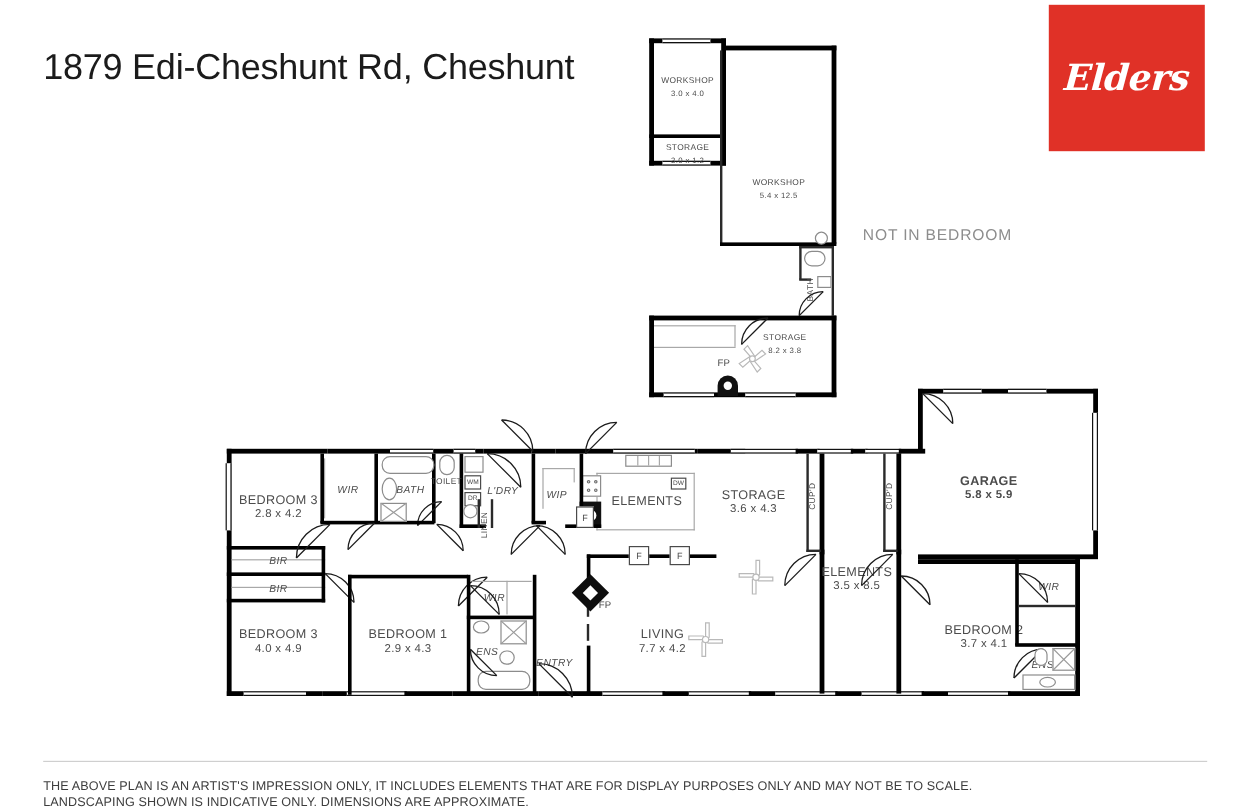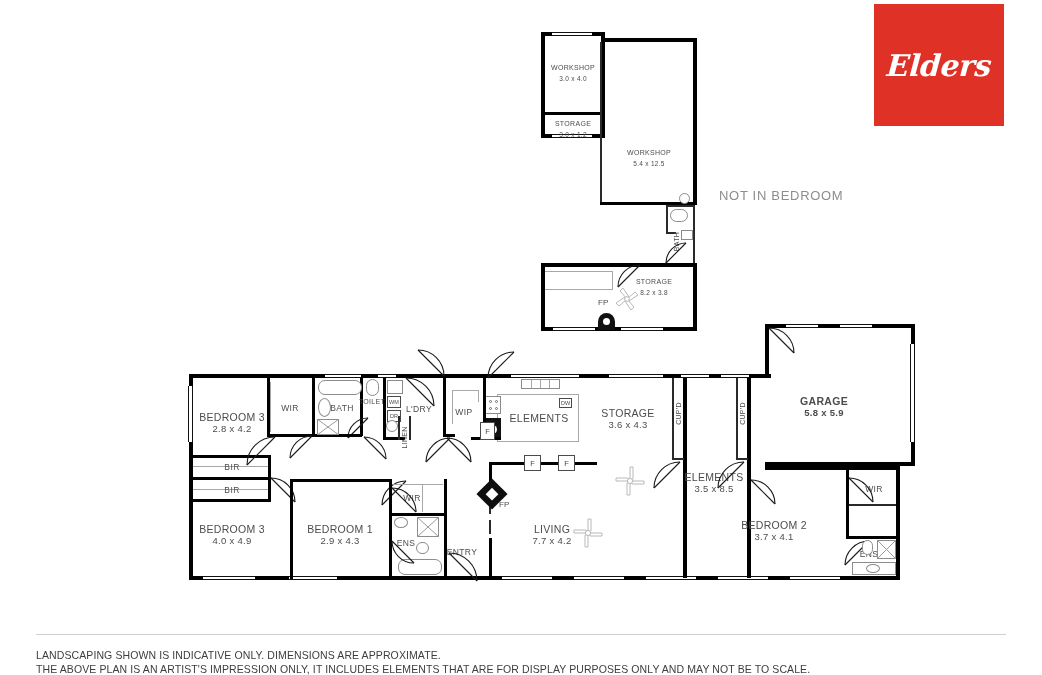--- a/index.html
+++ b/index.html
@@ -73,21 +73,21 @@
 
   
   .lbl {
     position: absolute; text-align: center;
     color: #4c4c4c; white-space: nowrap;
     line-height: 11px; letter-spacing: 0.3px;
     transform: translateX(-50%);
   }
   .lbl .nm { display:block; font-size: 10.5px; }
   .lbl .dm { display:block; font-size: 9.5px; }
-  .lbl-sm .nm { font-size: 8.5px; letter-spacing: .4px; }
+  .lbl-sm .nm { font-size: 8.5px; letter-spacing: .4px; font-style: italic; }
   .lbl-xs .nm { font-size: 7px; letter-spacing: .3px; }
   .lbl-xs .dm { font-size: 6.5px; }
   .vert { transform: translateX(-50%) rotate(-90deg); transform-origin: center; }
 
   
   .door { position: absolute; }
   .door svg { display:block; overflow: visible; }
   .door path, .door line { stroke:#1b1b1b; fill:none; stroke-width:1.1px; }
 
   
@@ -119,20 +119,21 @@
   .stove i {
     position:absolute; width:3px; height:3px; border-radius:50%;
     background:#fff; border:1px solid #6d6d6d;
   }
 </style>
 </head>
 <body>
 
 <div id="root">
 
+  <div id="page-title">1879 Edi-Cheshunt Rd, Cheshunt</div>
 
   <div id="brand">
     <div id="brand-square">
       <span id="brand-word">Elders</span>
     </div>
   </div>
 
   <div id="note-nip">NOT IN BEDROOM</div>
 
   <div class="plan">
@@ -309,21 +310,21 @@
           <line x1="26" y1="0" x2="0" y2="26"></line>
         </svg>
     </div>
     <div class="door" style="left:751px; top:480px;">
       <svg width="24" height="24">
           <path d="M0 0 A24 24 0 0 1 24 24"></path>
           <line x1="0" y1="0" x2="24" y2="24"></line>
         </svg>
     </div>
 
-    <div class="lbl" style="left:774px; top:520px;">
+    <div class="lbl" style="left:820px; top:520px;">
       <span class="nm">BEDROOM 2</span>
       <span class="dm">3.7 x 4.1</span>
     </div>
     <div class="w" style="left:846px; top:466px; width:3px; height:72px;"></div>
     <div class="wt" style="left:849px; top:504px; width:47px; height:1.5px;"></div>
     <div class="w" style="left:846px; top:536px; width:54px; height:3px;"></div>
     <div class="lbl lbl-sm" style="left:874px; top:484px;">
       <span class="nm">WIR</span>
     </div>
     <div class="lbl lbl-sm" style="left:869px; top:549px;">
@@ -612,17 +613,17 @@
       <svg width="22" height="22">
           <path d="M0 0 A22 22 0 0 1 22 22"></path>
           <line x1="0" y1="0" x2="22" y2="22"></line>
         </svg>
     </div>
 
   </div>
 
   <div id="footer-rule"></div>
   <div id="footer-text">
+    <div>THE ABOVE PLAN IS AN ARTIST'S IMPRESSION ONLY, IT INCLUDES ELEMENTS THAT ARE FOR DISPLAY PURPOSES ONLY AND MAY NOT BE TO SCALE.</div>
     <div>LANDSCAPING SHOWN IS INDICATIVE ONLY. DIMENSIONS ARE APPROXIMATE.</div>
-    <div>THE ABOVE PLAN IS AN ARTIST'S IMPRESSION ONLY, IT INCLUDES ELEMENTS THAT ARE FOR DISPLAY PURPOSES ONLY AND MAY NOT BE TO SCALE.</div>
   </div>
 
 </div>
 
 </body></html>

